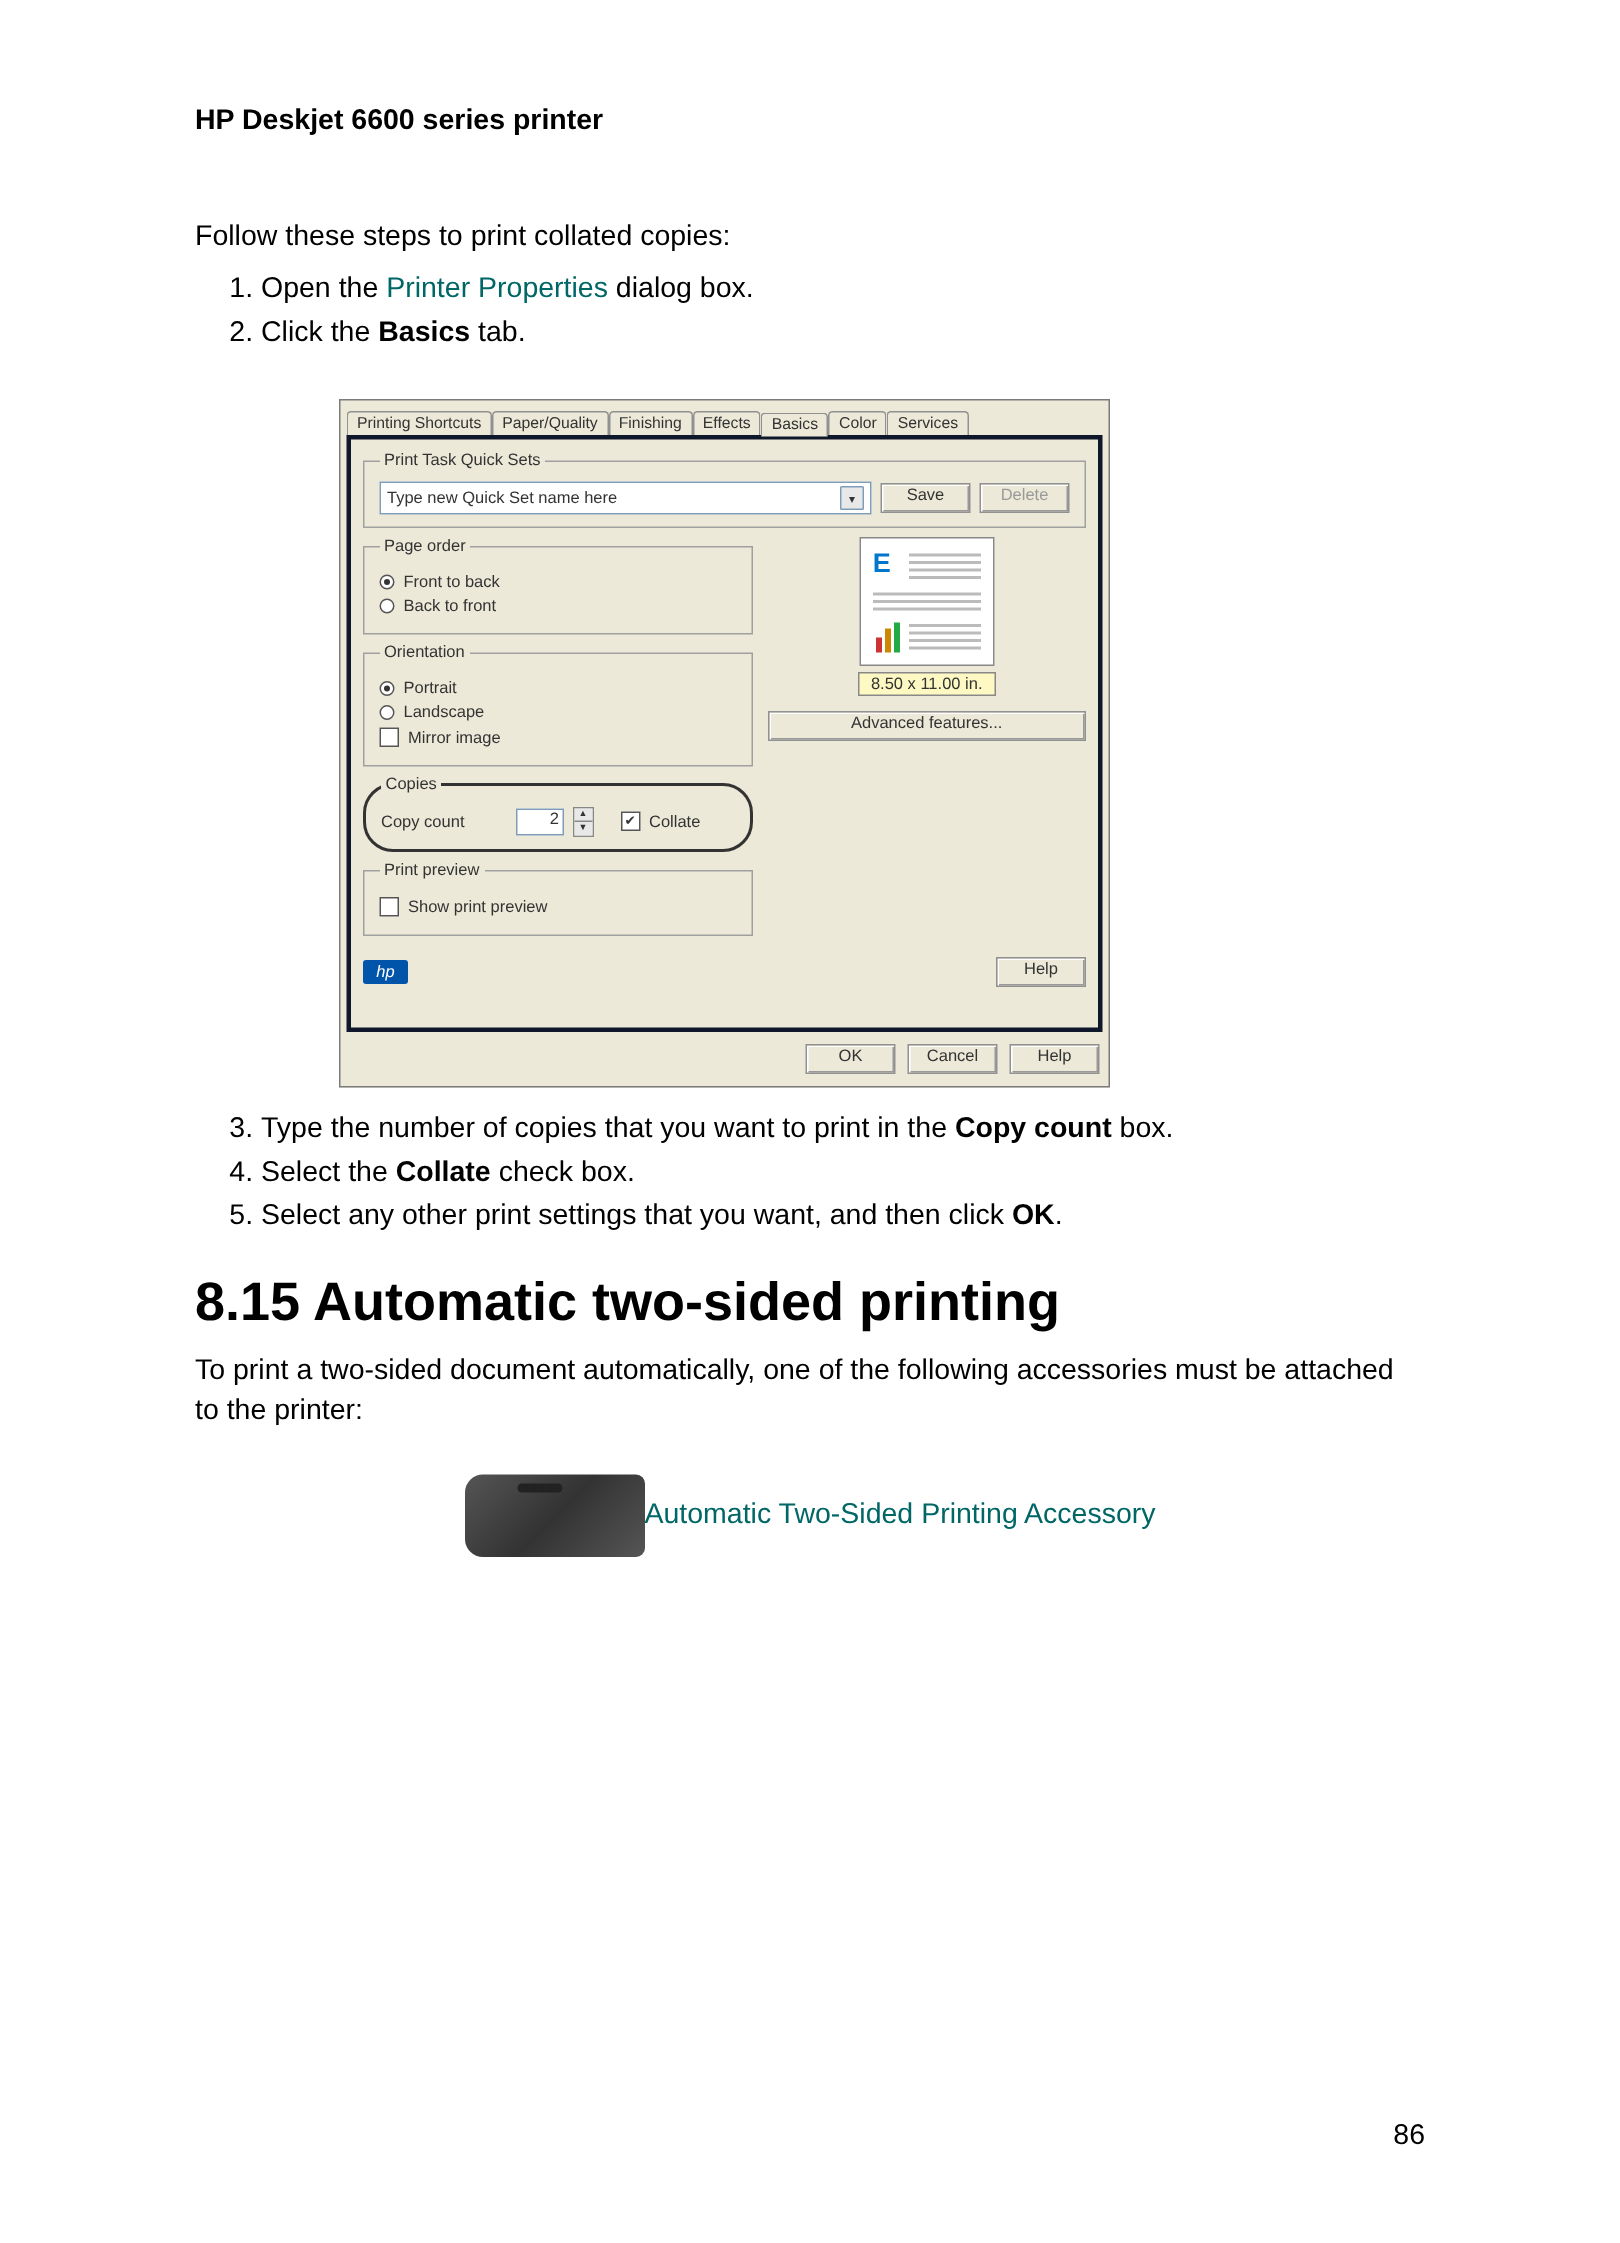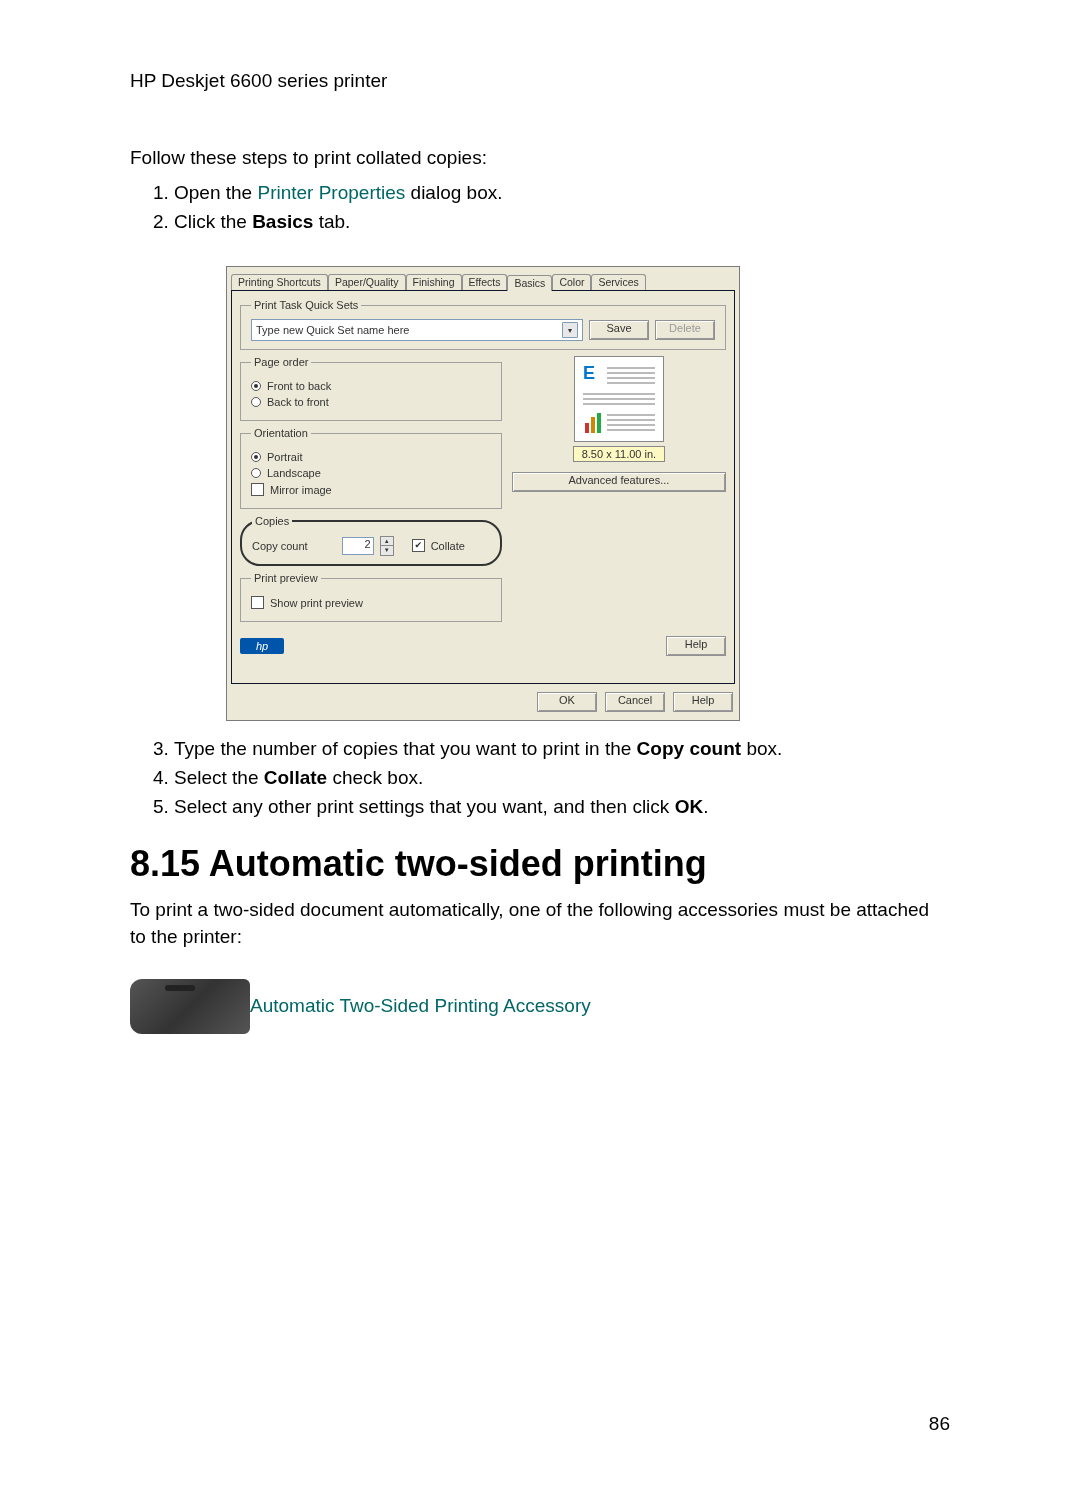--- a/index.html
+++ b/index.html
@@ -1,28 +1,28 @@
 <!DOCTYPE html>
 <html><head>
 <meta charset="utf-8">
 <style>
   body{margin:0;background:#fff;font-family:Arial,Helvetica,sans-serif;font-size:19px;color:#000;}
   .page{width:1080px;height:1495px;position:relative;padding:70px 130px 0 130px;box-sizing:border-box;}
-  .header{font-size:19px;margin-bottom:55px;}
+  .header{font-size:19px;margin-bottom:55px;font-weight:bold;}
   .intro{margin:0 0 12px 0;}
   ol.steps{margin:0;padding-left:44px;}
   ol.steps li{margin:4px 0;line-height:1.3;}
   a.link{color:#006666;text-decoration:none;}
   .strong{font-weight:bold;}
   .dialog-wrap{padding:28px 0 12px 96px;}
   .dialog{width:512px;background:#ece9d8;border:1px solid #7b7b7b;font-family:Tahoma,Arial;font-size:11px;color:#333;}
   .tabs{display:flex;padding:3px 4px 0 4px;height:20px;align-items:flex-end;position:relative;z-index:2;}
   .tab{border:1px solid #919191;border-bottom:none;border-radius:3px 3px 0 0;background:#ece9d8;padding:1px 6px 2px 6px;margin-right:0;height:16px;box-sizing:border-box;font-size:10.5px;cursor:default;}
   .tab.sel{background:#ece9d8;position:relative;top:1px;padding-bottom:3px;}
-  .tab-body{border:1px solid #0f172a;margin:0 4px;padding:8px 8px;position:relative;z-index:1;min-height:376px;}
+  .tab-body{border:3px solid #0f172a;margin:0 4px;padding:8px 8px;position:relative;z-index:1;min-height:376px;}
   fieldset{border:1px solid #a0a0a0;margin:0 0 6px 0;padding:8px 10px 8px 10px;}
   fieldset legend{font-size:11px;padding:0 3px;color:#333;}
   .row-inline{display:flex;align-items:center;gap:6px;}
   .qs-input{flex:1;height:18px;background:#fff;border:1px solid #7f9db9;font-size:11px;padding:1px 4px;display:flex;align-items:center;justify-content:space-between;}
   .dd-arrow{width:14px;height:14px;border:1px solid #7f9db9;border-radius:1px;display:inline-flex;align-items:center;justify-content:center;font-size:8px;color:#333;background:#e8e8e8;}
   .btn{height:20px;min-width:60px;border:1px solid #919191;background:#ece9d8;box-shadow:inset 1px 1px 0 #fff,inset -1px -1px 0 #999;font-size:11px;text-align:center;padding:1px 8px;box-sizing:border-box;cursor:default;}
   .btn.dis{color:#999;}
   .two-col{display:flex;gap:10px;}
   .leftcol{flex:1.1;}
   .rightcol{flex:0.9;padding-top:0;}
@@ -34,27 +34,27 @@
   .preview{border:1px solid #888;height:86px;width:90px;margin:0 auto;background:#fff;position:relative;padding:6px;box-sizing:border-box;}
   .preview .E{color:#0077cc;font-weight:bold;font-size:18px;position:absolute;top:6px;left:8px;}
   .preview .ln{position:absolute;left:32px;right:8px;height:2px;background:#bbb;}
   .preview .bar{position:absolute;bottom:8px;left:10px;width:4px;background:#c33;height:10px;}
   .sizebox{border:1px solid #888;background:#fef9c3;text-align:center;font-size:11px;padding:1px 0;width:90px;margin:4px auto 10px auto;}
   .adv{text-align:center;}
   .copybox{border:1px solid #7f9db9;background:#fff;width:28px;height:16px;text-align:right;padding-right:2px;font-size:11px;display:inline-block;}
   .spin{width:12px;height:18px;display:inline-flex;flex-direction:column;border:1px solid #888;}
   .spin div{flex:1;font-size:6px;text-align:center;line-height:8px;background:#e8e8e8;border-bottom:1px solid #888;}
   .spin div:last-child{border-bottom:none;}
-  .hplogo{display:inline-block;width:44px;height:16px;background:#0055aa;color:#fff;border-radius:2px;font-style:italic;font-size:11px;text-align:center;line-height:16px;}
+  .hplogo{display:inline-block;width:30px;height:16px;background:#0055aa;color:#fff;border-radius:2px;font-style:italic;font-size:11px;text-align:center;line-height:16px;}
   .bottom-inner{display:flex;justify-content:space-between;align-items:center;padding:4px 0 0 0;margin-top:4px;}
   .bottom-outer{display:flex;justify-content:flex-end;gap:8px;padding:8px 6px;}
   fieldset.circled{border:2px solid #333;border-radius:20px;}
   .section-title{font-size:36px;margin:24px 0 12px 0;}
   .bodytxt{margin:0 0 18px 0;line-height:1.4;}
-  .acc-row{display:flex;align-items:center;margin:28px 0;}
+  .acc-row{display:flex;align-items:center;margin:28px 0;justify-content:center;}
   .acc-img{width:120px;height:55px;background:linear-gradient(135deg,#555 0%,#333 50%,#555 100%);border-radius:12px 6px 6px 12px;position:relative;}
   .acc-img::before{content:"";position:absolute;top:6px;left:35px;width:30px;height:6px;background:#222;border-radius:3px;}
   .pagenum{position:absolute;bottom:60px;right:130px;font-size:19px;}
 </style>
 </head>
 <body>
 
 <div class="page">
   <div class="header">HP Deskjet 6600 series printer</div>
 

